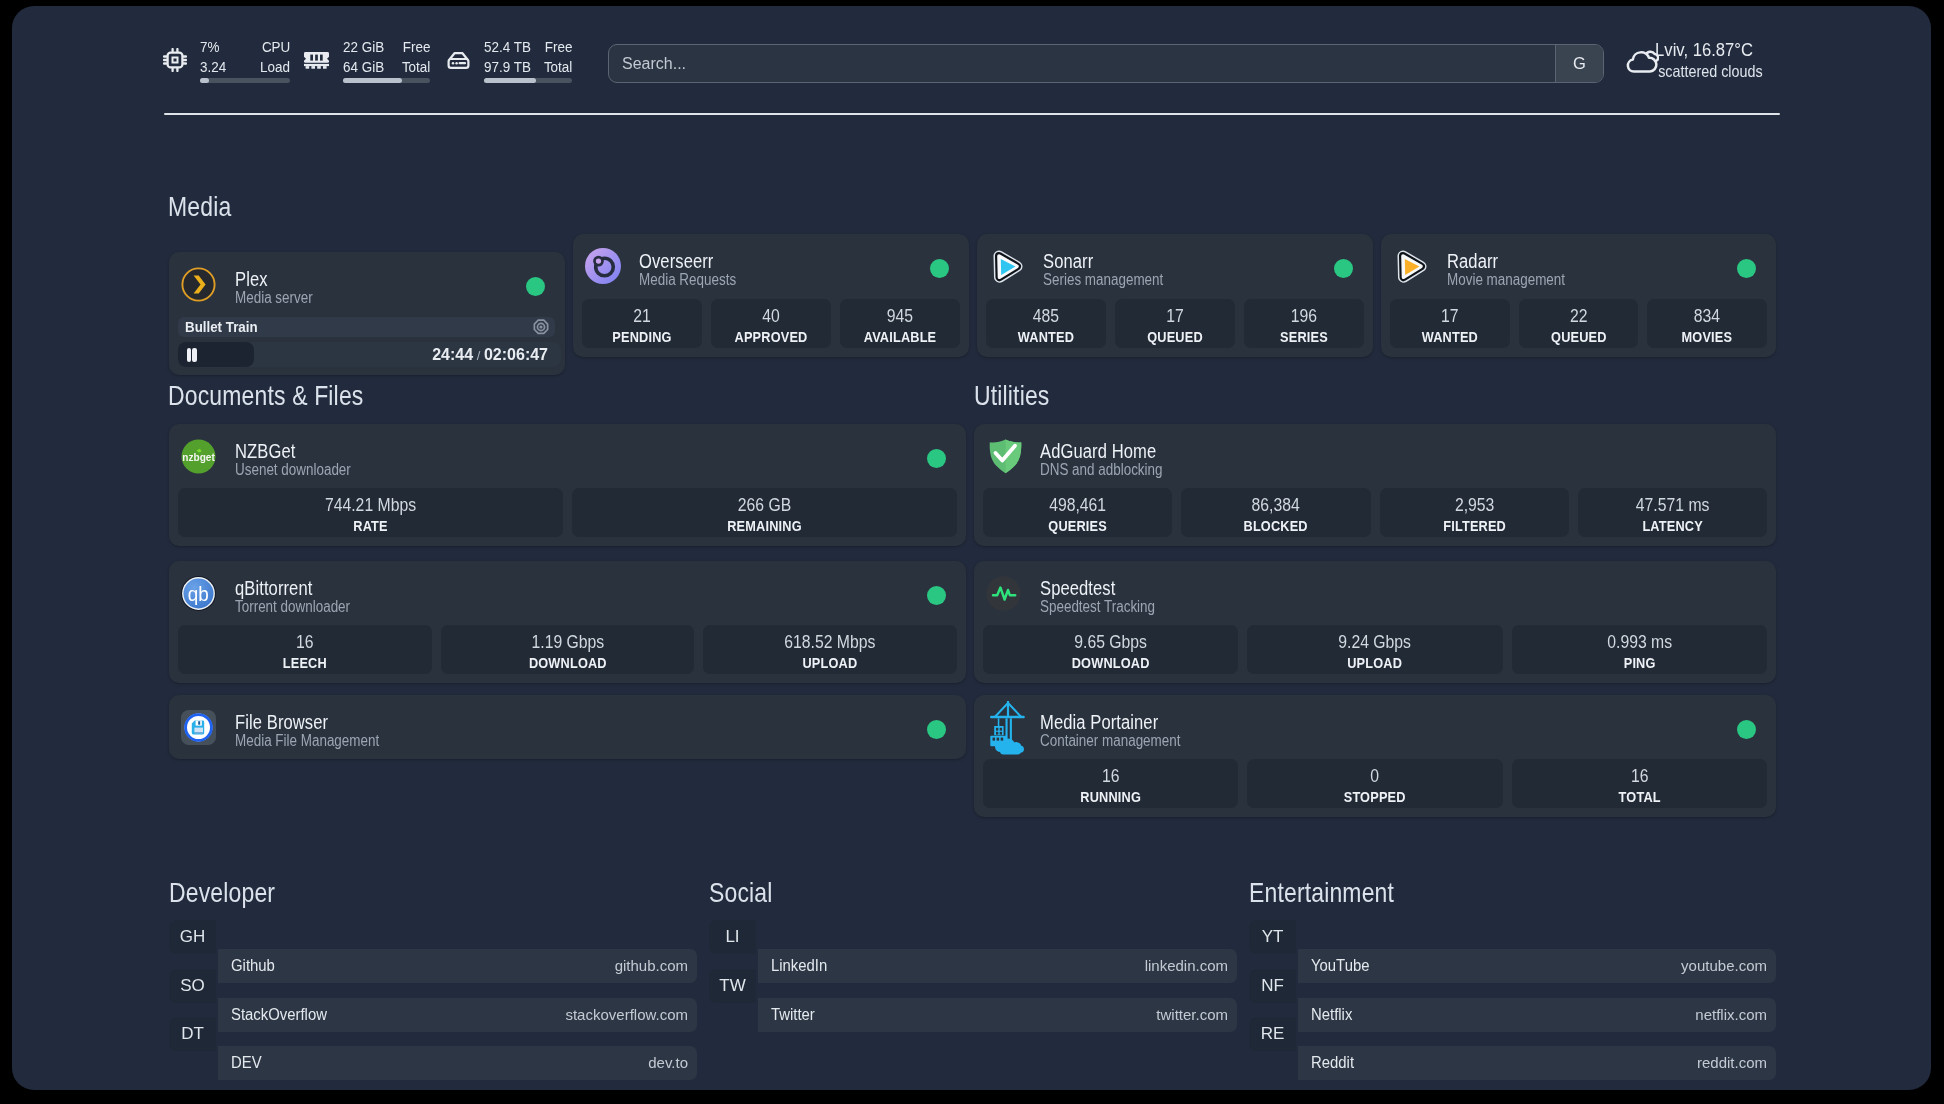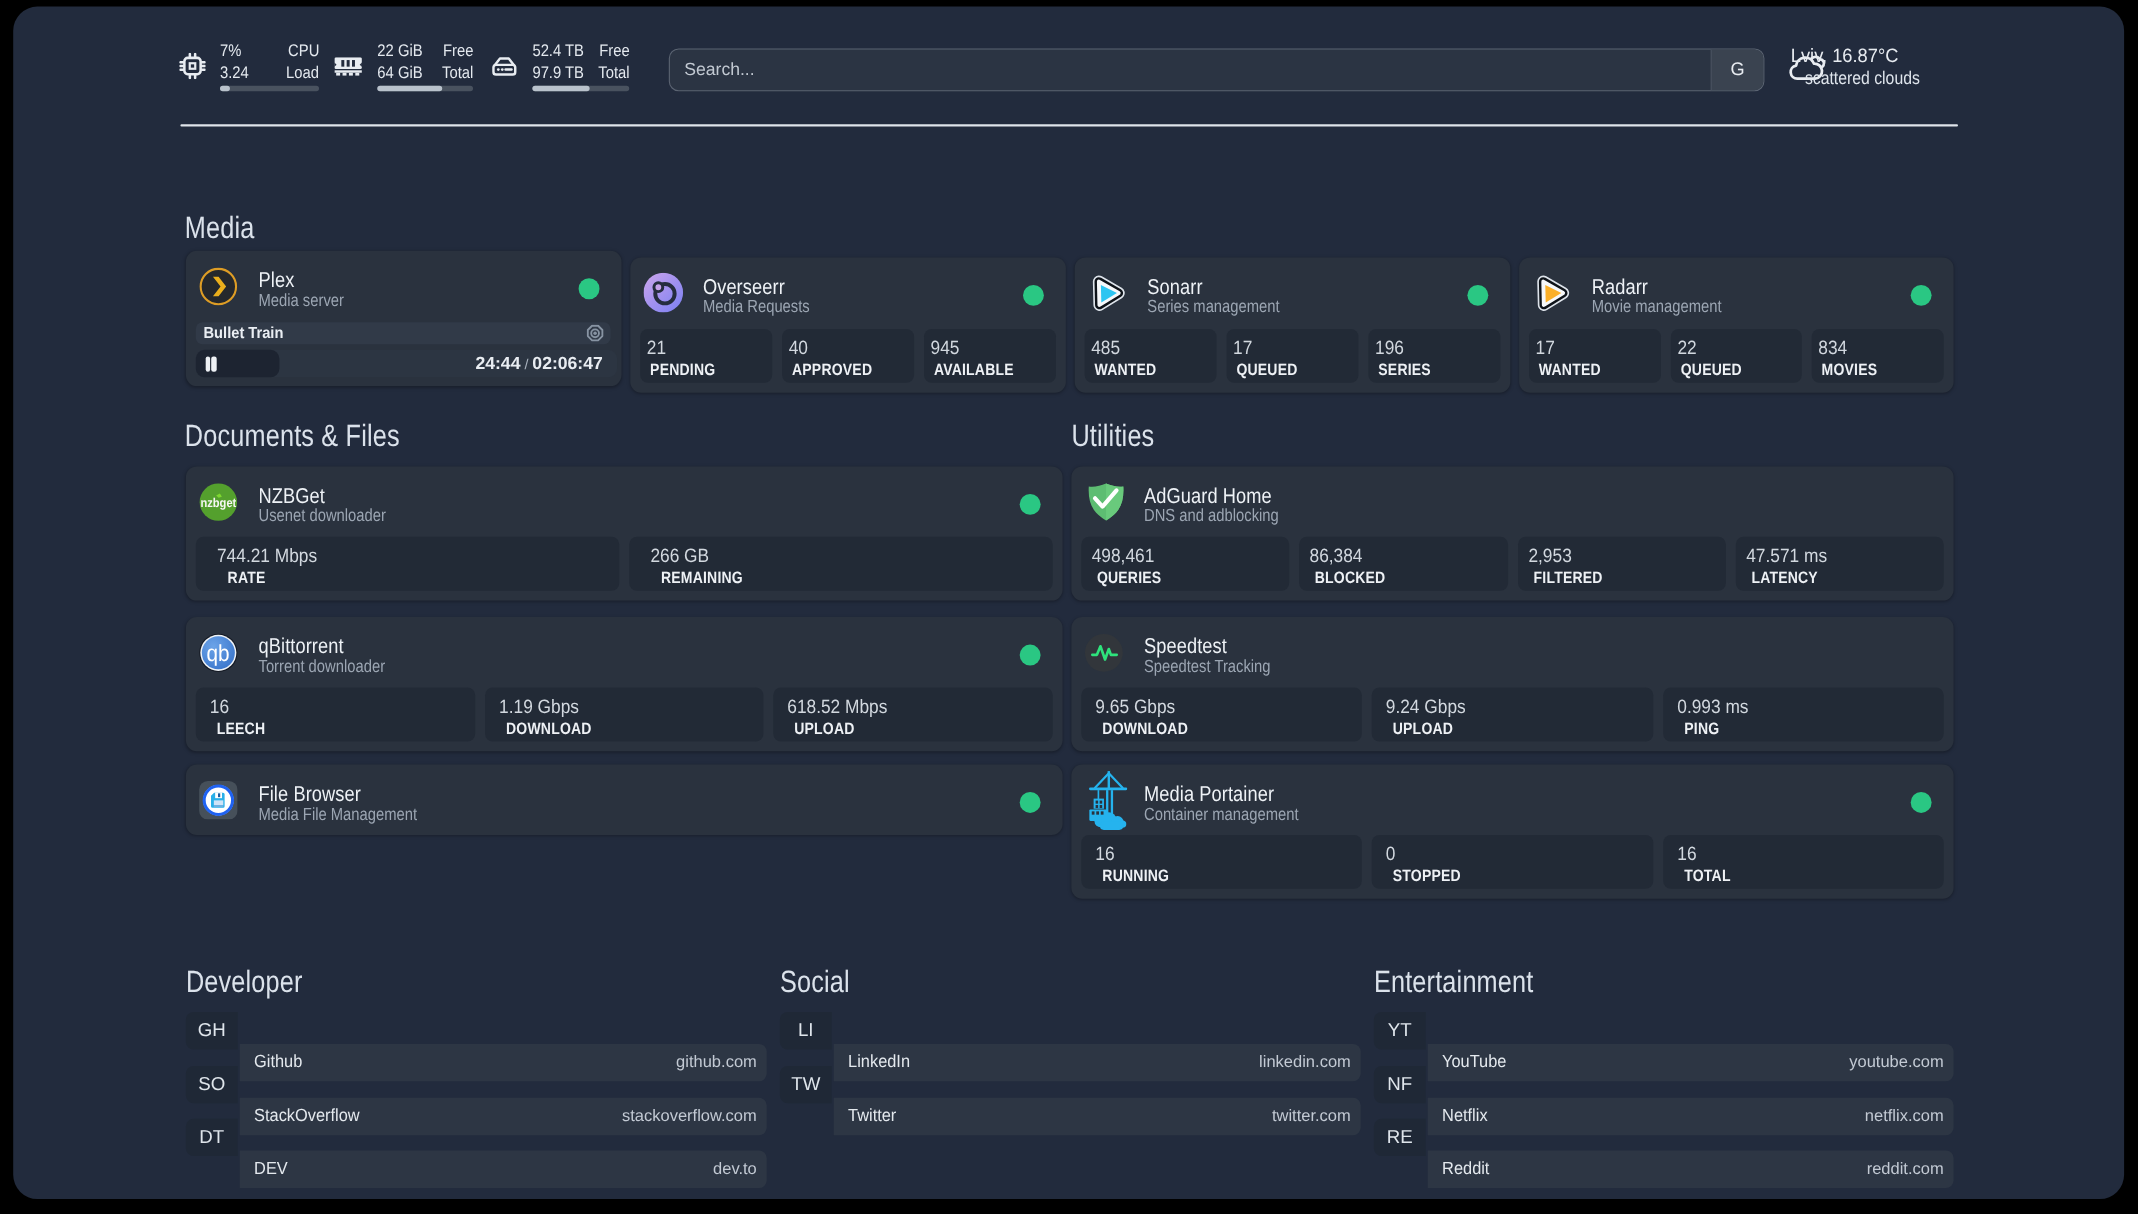--- a/index.html
+++ b/index.html
@@ -13,21 +13,21 @@
   .ttl { position:absolute; left:66px; top:15.5px; font-size:19.5px; font-weight:500;
     color:#eef2f6; line-height:22px; letter-spacing:.1px; transform:scaleX(.85);
     transform-origin:0 0; white-space:nowrap; }
   .sub { position:absolute; left:66px; top:36px; font-size:16px; font-weight:400;
     color:#9ca6b3; line-height:19px; transform:scaleX(.84); transform-origin:0 0;
     white-space:nowrap; }
   .dot { position:absolute; width:19px; height:19px; border-radius:50%;
     background:#2ac783; right:20px; top:25px; }
   .stats { position:absolute; left:9px; right:9px; bottom:9px; height:49px;
     display:flex; gap:9px; }
-  .sb { flex:1; background:#222a36; border-radius:7px; text-align:left;
+  .sb { flex:1; background:#222a36; border-radius:7px; text-align:center;
     padding-top:6.5px; }
   .sb .n { font-size:17.5px; color:#d2d8df; line-height:21px; transform:scaleX(.90);
     transform-origin:50% 0; white-space:nowrap; }
   .sb .l { font-size:15px; font-weight:700; color:#eef1f5; line-height:20px;
     letter-spacing:.2px; transform:scaleX(.85); transform-origin:50% 0; white-space:nowrap; }
   .sect { position:absolute; font-size:28px; font-weight:500; color:#dbe2eb;
     letter-spacing:.2px; transform:scaleX(.82); transform-origin:0 0; white-space:nowrap; }
   .bm { position:absolute; height:34px; }
   .bma { position:absolute; left:0; top:0; width:47px; height:34px;
     background:#1f2836; border-radius:7px 0 0 7px; color:#dfe5eb;
@@ -121,32 +121,32 @@
 <div class="abs" style="left:13px;top:0;line-height:37px;font-size:16px;color:#c2c9d2">Search...</div>
 <div class="abs" style="right:0;top:0;width:48px;height:37px;background:#3a4350;border-left:1px solid #5b6472;
 border-radius:0 8px 8px 0;text-align:center;line-height:37px;font-size:16.5px;color:#e8ecf1;font-weight:500">G</div>
 </div>
 <svg class="abs" style="left:1625px;top:45px" width="34" height="31" viewBox="0 0 34 31">
 <g stroke="#e9edf2" stroke-width="2.5" stroke-linejoin="round" stroke-linecap="round">
 <path d="M20.5 10.5 a5.2 5.2 0 0 1 9.2 -1.6 a3.7 3.7 0 0 1 2 6.6 l-2 1.4" fill="none"></path>
 <path d="M25 26.5 H9 A6 6 0 0 1 7.8 14.6 A8.4 8.4 0 0 1 24 12.8 A6.1 6.1 0 0 1 25 26.5 Z" fill="#222b3d"></path>
 </g>
   </svg>
-<div class="abs" style="width:160px;left:1620px;top:40px;text-align:left">
+<div class="abs" style="width:160px;left:1620px;top:40px;text-align:center">
 <div style="font-size:17.5px;color:#e7ebf0;line-height:21px;width:160px;transform:scaleX(.95);transform-origin:100% 0">Lviv, 16.87°C</div>
 <div style="font-size:16.5px;color:#dfe5ec;line-height:20px;width:160px;transform:scaleX(.87);transform-origin:100% 0">scattered clouds</div>
   </div>
 <div class="abs" style="left:164px;top:113px;width:1616px;height:2px;background:#dfe4ea;border-radius:1px"></div>
 <div class="sect" style="left:168px;top:191px">Media</div>
 <div class="sect" style="left:168px;top:380px">Documents &amp; Files</div>
 <div class="sect" style="left:974px;top:380px">Utilities</div>
 <div class="sect" style="left:169px;top:877px">Developer</div>
 <div class="sect" style="left:709px;top:877px">Social</div>
 <div class="sect" style="left:1249px;top:877px">Entertainment</div>
-<div class="card" style="left:169px;top:228px;width:396px;height:123px">
+<div class="card" style="left:169px;top:252px;width:396px;height:123px">
     <svg class="ic" width="35" height="35" viewBox="0 0 35 35">
 <circle cx="17.5" cy="17.5" r="16.1" fill="#25282c" stroke="#de9d25" stroke-width="1.9"></circle>
 <path d="M12.6 8.6 h5.1 l6.9 8.9 l-6.9 8.9 h-5.1 l6.9 -8.9 z" fill="#ebaf1c"></path>
     </svg>
     <div class="ttl">Plex</div>
     <div class="sub">Media server</div>
     <div class="dot"></div>
 <div class="abs" style="left:9px;top:65px;width:377px;height:20px;background:#313a48;border-radius:6px">
  <div class="abs" style="left:7px;top:0;line-height:20px;font-size:14.5px;font-weight:600;color:#eaeef3;transform:scaleX(.92);transform-origin:0 50%;white-space:nowrap">Bullet Train</div>
  <svg class="abs" style="right:6px;top:2px" width="16" height="16" viewBox="0 0 14 14">

